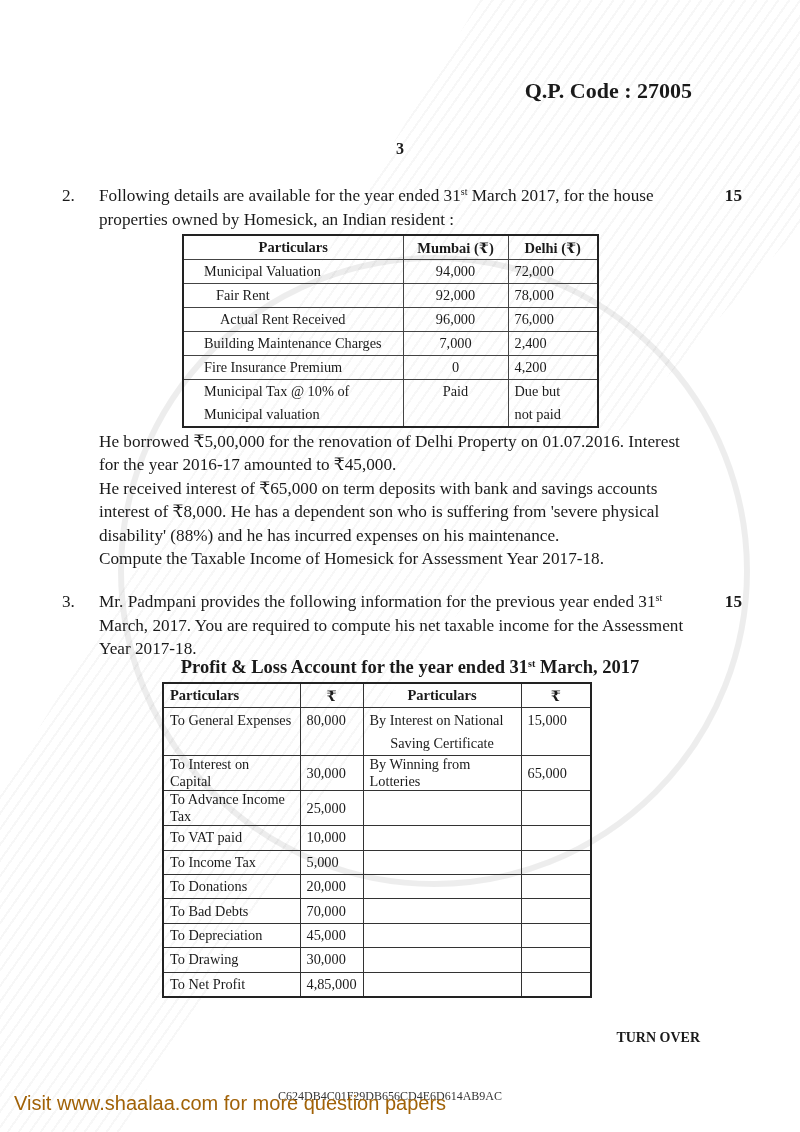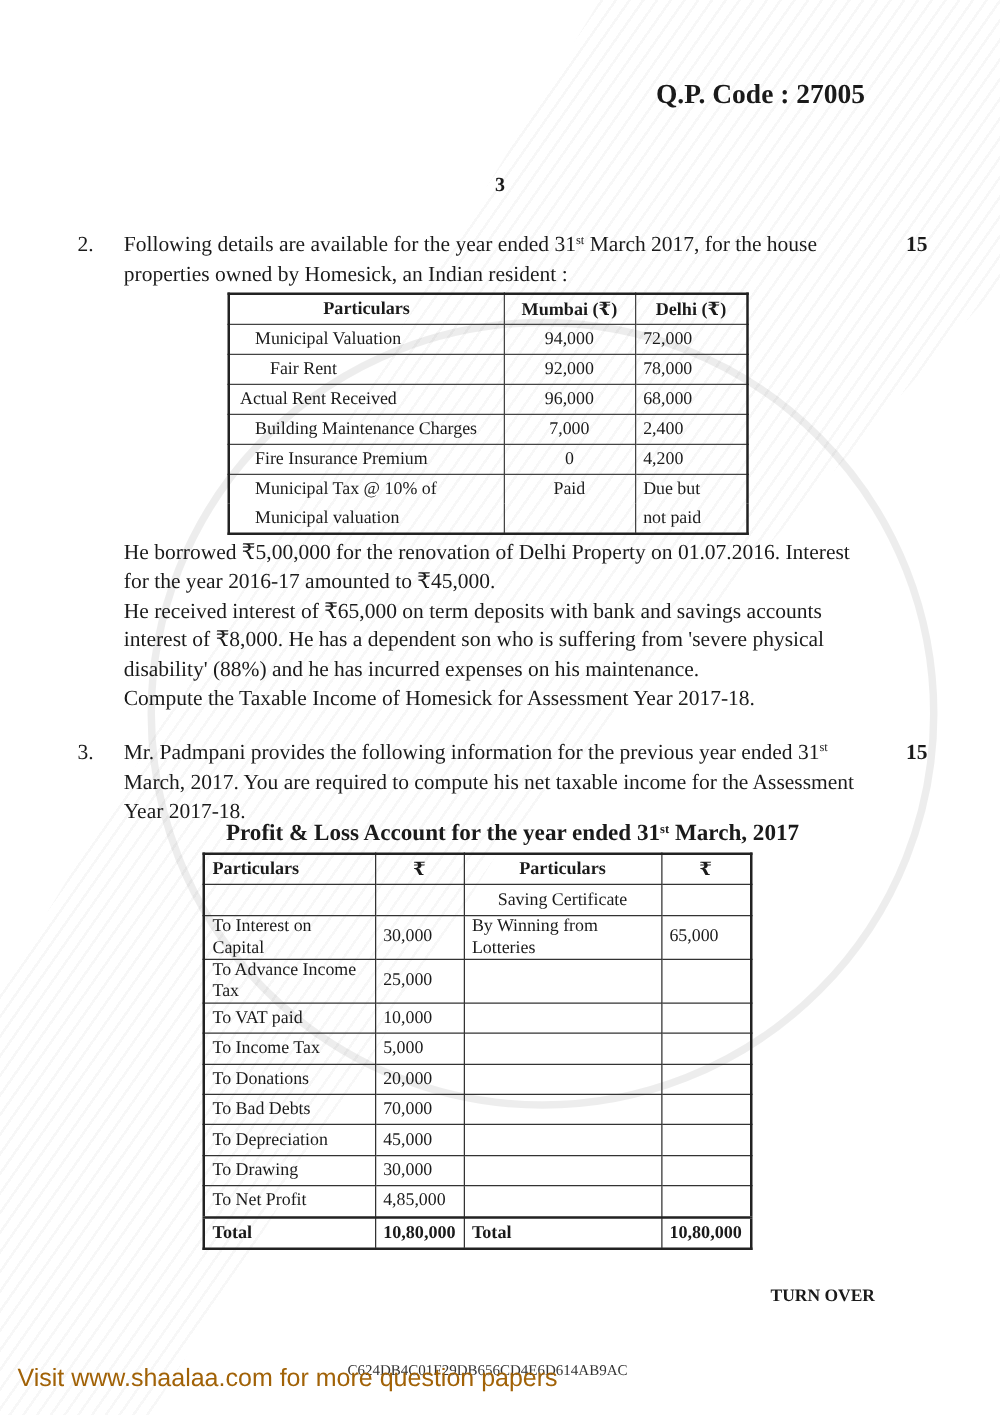--- a/index.html
+++ b/index.html
@@ -16,21 +16,21 @@
       repeating-linear-gradient(-55deg, rgba(0,0,0,0.035) 0 2px, transparent 2px 9px);
     clip-path: polygon(15% 100%, 0 100%, 0 70%, 60% 0, 100% 0, 100% 20%, 50% 60%);
     opacity: 0.9;
   }
   .circle-wm {
     position: absolute; left: 118px; top: 255px; width: 620px; height: 620px;
     border: 6px solid rgba(0,0,0,0.07); border-radius: 50%;
     pointer-events: none;
   }
   .qp-code {
-    position: absolute; right: 108px; top: 62px;
+    position: absolute; right: 108px; top: 78px;
     font-size: 22px; font-weight: bold;
   }
   .page-num {
     position: absolute; left: 0; width: 800px; top: 140px; text-align: center;
     font-size: 16px; font-weight: bold;
   }
   .question { position: absolute; left: 62px; width: 680px; font-size: 17.2px; line-height: 23.5px; }
   .q-num { position: absolute; left: 0; top: 0; }
   .q-body { margin-left: 37px; width: 605px; }
   .q-marks { position: absolute; right: 0; top: 0; font-weight: bold; }
@@ -95,23 +95,23 @@
     <td style="padding-left:20px">Municipal Valuation</td>
     <td class="ctr">94,000</td>
     <td class="num">72,000</td>
   </tr>
   <tr>
     <td style="padding-left:32px">Fair Rent</td>
     <td class="ctr">92,000</td>
     <td class="num">78,000</td>
   </tr>
   <tr>
-    <td style="padding-left:8px">Actual Rent Received</td>
+    <td style="padding-left:36px">Actual Rent Received</td>
     <td class="ctr">96,000</td>
-    <td class="num">68,000</td>
+    <td class="num">76,000</td>
   </tr>
   <tr>
     <td style="padding-left:20px">Building Maintenance Charges</td>
     <td class="ctr">7,000</td>
     <td class="num">2,400</td>
   </tr>
   <tr>
     <td style="padding-left:20px">Fire Insurance Premium</td>
     <td class="ctr">0</td>
     <td class="num">4,200</td>
@@ -153,20 +153,26 @@
       <col style="width:70px">
     </colgroup>
   <tbody>
       <tr>
     <th style="text-align:left">Particulars</th>
     <th class="ctr">₹</th>
     <th class="ctr">Particulars</th>
     <th class="ctr">₹</th>
   </tr>
   <tr>
+    <td style="border-bottom:none">To General Expenses</td>
+    <td class="num" style="border-bottom:none">80,000</td>
+    <td style="border-bottom:none">By Interest on National</td>
+    <td class="num" style="border-bottom:none">15,000</td>
+  </tr>
+  <tr>
     <td style="border-top:none"></td>
     <td class="num" style="border-top:none"></td>
     <td class="ctr" style="border-top:none">Saving Certificate</td>
     <td class="num" style="border-top:none"></td>
   </tr>
   <tr>
     <td>To Interest on Capital</td>
     <td class="num">30,000</td>
     <td>By Winning from Lotteries</td>
     <td class="num">65,000</td>
@@ -212,24 +218,18 @@
     <td class="num">30,000</td>
     <td></td>
     <td class="num"></td>
   </tr>
   <tr>
     <td>To Net Profit</td>
     <td class="num">4,85,000</td>
     <td></td>
     <td class="num"></td>
   </tr>
-  <tr style="border-top:2px solid #222;">
-    <th class="num">Total</th>
-    <th class="num">10,80,000</th>
-    <th class="num">Total</th>
-    <th class="num">10,80,000</th>
-  </tr>
 </tbody>
   </table>
 
 <div class="turn-over">TURN OVER</div>
 <div class="footer-code">C624DB4C01F29DB656CD4E6D614AB9AC</div>
 <div class="footer-visit">Visit www.shaalaa.com for more question papers</div>
 
 </body></html>

